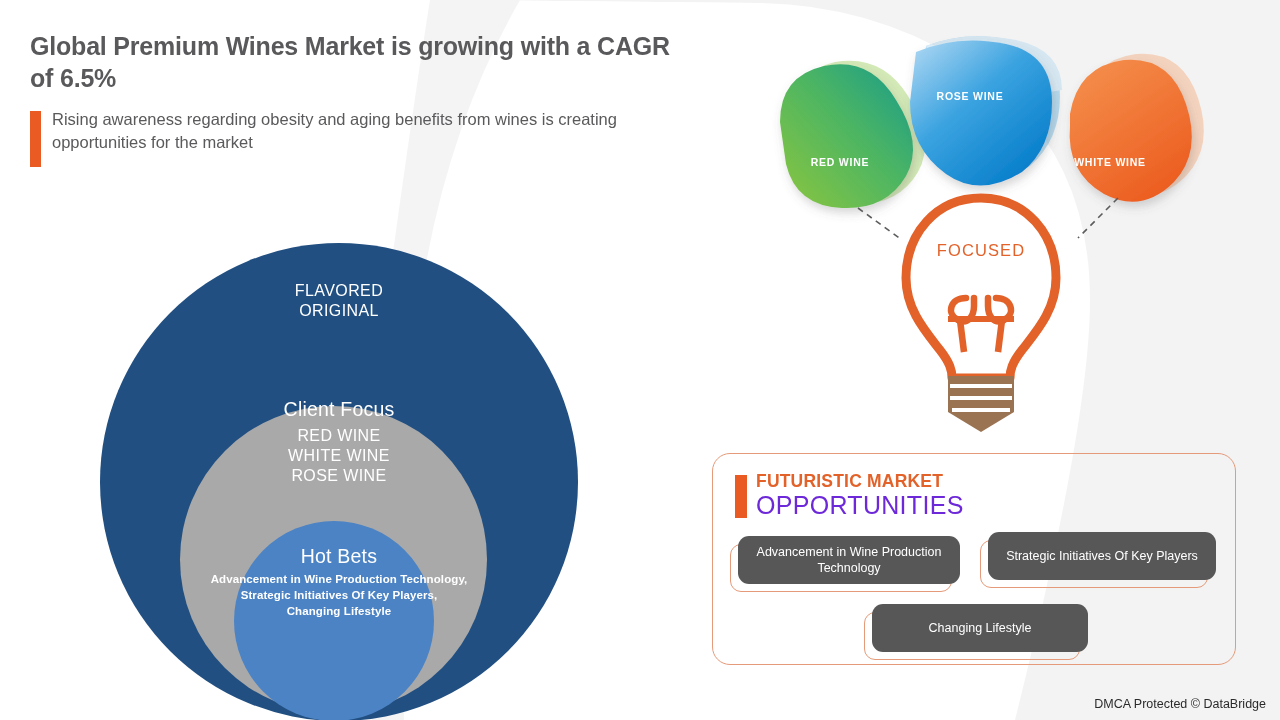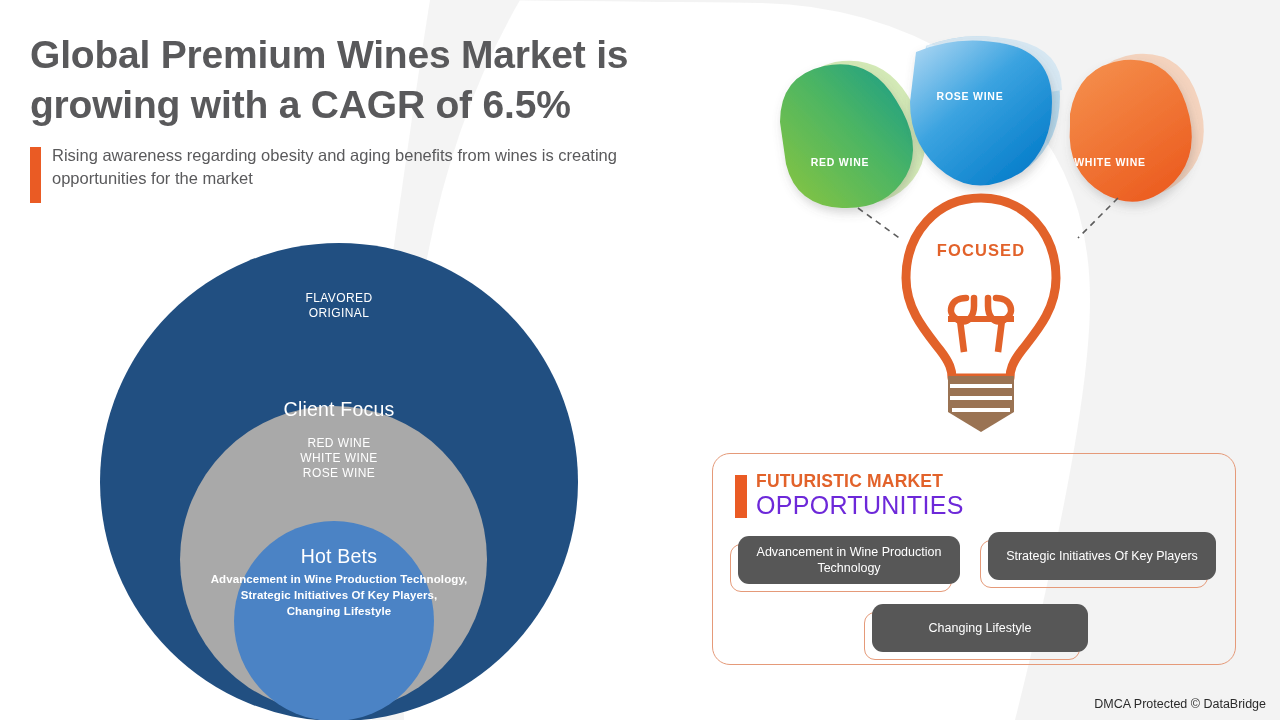--- a/index.html
+++ b/index.html
@@ -10,54 +10,54 @@
     position:relative;
   }
   #stage{position:absolute;inset:0;width:1280px;height:720px;}
 
   
   .bg-shape{position:absolute;top:0;left:0;width:1280px;height:720px;z-index:0;}
 
   
   .header{position:absolute;left:30px;top:30px;width:660px;z-index:5;}
   .title{
-    font-size:39px;font-weight:bold;color:#59595b;line-height:1.28;
+    font-size:25px;font-weight:bold;color:#59595b;line-height:1.28;
     letter-spacing:-0.2px;margin:0;
   }
   .subrow{display:flex;margin-top:14px;}
   .sub-bar{width:11px;min-width:11px;height:56px;background:#ea5b24;margin-right:11px;margin-top:3px;}
   .subtitle{font-size:16.5px;color:#5a5a5c;line-height:1.42;margin:0;}
 
   
   .circles{position:absolute;left:100px;top:243px;width:478px;height:478px;z-index:4;}
   .circ{position:absolute;border-radius:50%;}
   .c-outer{left:0;top:0;width:478px;height:478px;background:#214f81;}
   .c-mid{left:80px;top:163px;width:307px;height:307px;background:#a9a9a9;}
   .c-inner{left:134px;top:278px;width:200px;height:200px;background:#4b83c5;}
 
   .clabel{position:absolute;width:478px;text-align:center;color:#ffffff;left:0;}
   .clabel .lead{font-size:19.5px;font-weight:normal;letter-spacing:.2px;}
-  .clabel .small{font-size:12px;line-height:1.24;letter-spacing:.4px;margin-top:15px;}
+  .clabel .small{font-size:16px;line-height:1.24;letter-spacing:.4px;margin-top:5px;}
   .clabel .small-b{font-size:11.5px;font-weight:bold;line-height:1.37;letter-spacing:.1px;margin-top:4px;}
 
   .lbl-potential{top:33px;}
   .lbl-focus{top:155px;}
   .lbl-hot{top:302px;}
 
   
   .wines{position:absolute;left:730px;top:10px;width:520px;height:230px;z-index:4;}
   .wine-label{position:absolute;color:#ffffff;font-size:10.5px;font-weight:bold;letter-spacing:.75px;text-align:center;}
   .wl-red{left:45px;top:146px;width:130px;}
   .wl-rose{left:175px;top:80px;width:130px;}
   .wl-white{left:315px;top:146px;width:130px;}
 
   
   .bulb{position:absolute;left:888px;top:186px;width:186px;height:250px;z-index:4;}
   .bulb-text{position:absolute;left:0;top:56px;width:186px;text-align:center;color:#e2622a;line-height:1;}
-  .bulb-text .t1{font-size:16.5px;font-weight:bold;letter-spacing:1.1px;display:block;}
+  .bulb-text .t1{font-size:16.5px;font-weight:normal;letter-spacing:1.1px;display:block;}
   .bulb-text .t2{font-size:22px;font-weight:bold;letter-spacing:.5px;display:block;margin-top:3px;}
 
   
   .panel{
     position:absolute;left:712px;top:453px;width:524px;height:212px;
     border:1.3px solid #e59a79;border-radius:18px;z-index:4;box-sizing:border-box;
   }
   .panel-head{position:absolute;left:22px;top:19px;display:flex;align-items:flex-start;}
   .panel-bar{width:12px;height:43px;background:#ea5b24;margin-right:9px;margin-top:2px;}
   .panel-head .h1{font-size:17.5px;font-weight:bold;color:#e2622a;letter-spacing:.2px;line-height:1;display:block;}

